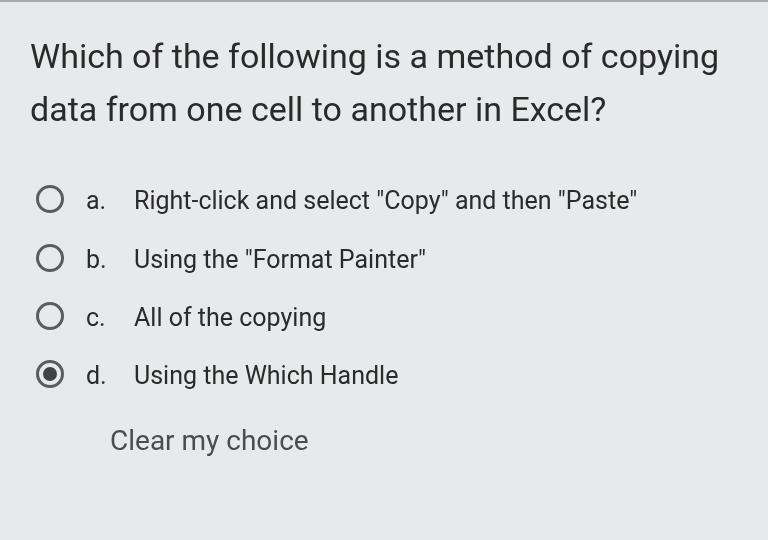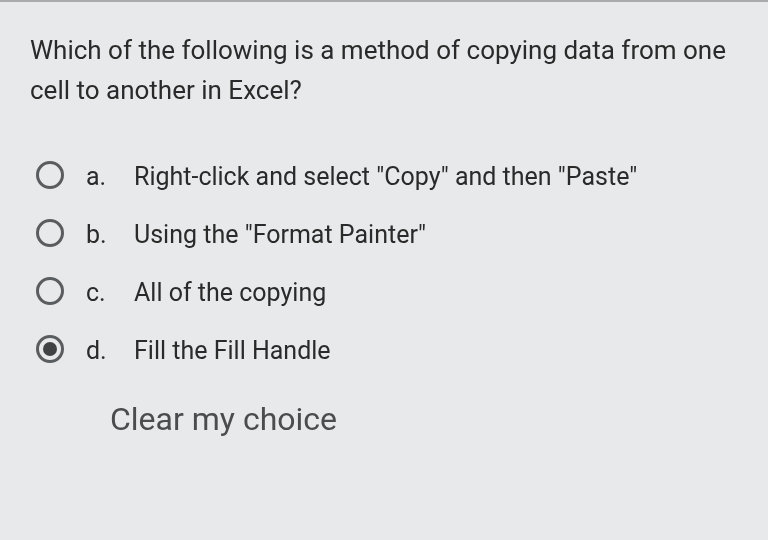--- a/index.html
+++ b/index.html
@@ -12,21 +12,21 @@
       background: #e8e9ea;
       width: 768px;
       height: 540px;
       overflow: hidden;
     }
     .container {
       padding: 28px 30px 0 30px;
       border-top: 2px solid #a8aaab;
     }
     .question-text {
-      font-size: 26px;
+      font-size: 34px;
       color: #2a2a2a;
       line-height: 1.55;
       margin-bottom: 48px;
     }
     .options {
       display: flex;
       flex-direction: column;
       gap: 22px;
       padding-left: 6px;
     }
@@ -65,21 +65,21 @@
     }
     .option-letter {
       min-width: 24px;
     }
     .option-text {
       max-width: 580px;
     }
     .clear-link {
       margin-top: 30px;
       margin-left: 80px;
-      font-size: 32px;
+      font-size: 28px;
       color: #4a4c4e;
       cursor: pointer;
     }
   </style>
 </head>
 <body>
 
 <div class="container">
   <div class="question-text">Which of the following is a method of copying data from one cell to another in Excel?</div>
 
@@ -105,19 +105,19 @@
       <div class="option-body">
         <span class="option-letter">c.</span>
         <span class="option-text">All of the copying</span>
       </div>
     </div>
 
     <div class="option-row">
       <span class="radio selected"></span>
       <div class="option-body">
         <span class="option-letter">d.</span>
-        <span class="option-text">Fill the Fill Handle</span>
+        <span class="option-text">Using the Which Handle</span>
       </div>
     </div>
   </div>
 
   <div class="clear-link">Clear my choice</div>
 </div>
 
 </body></html>

